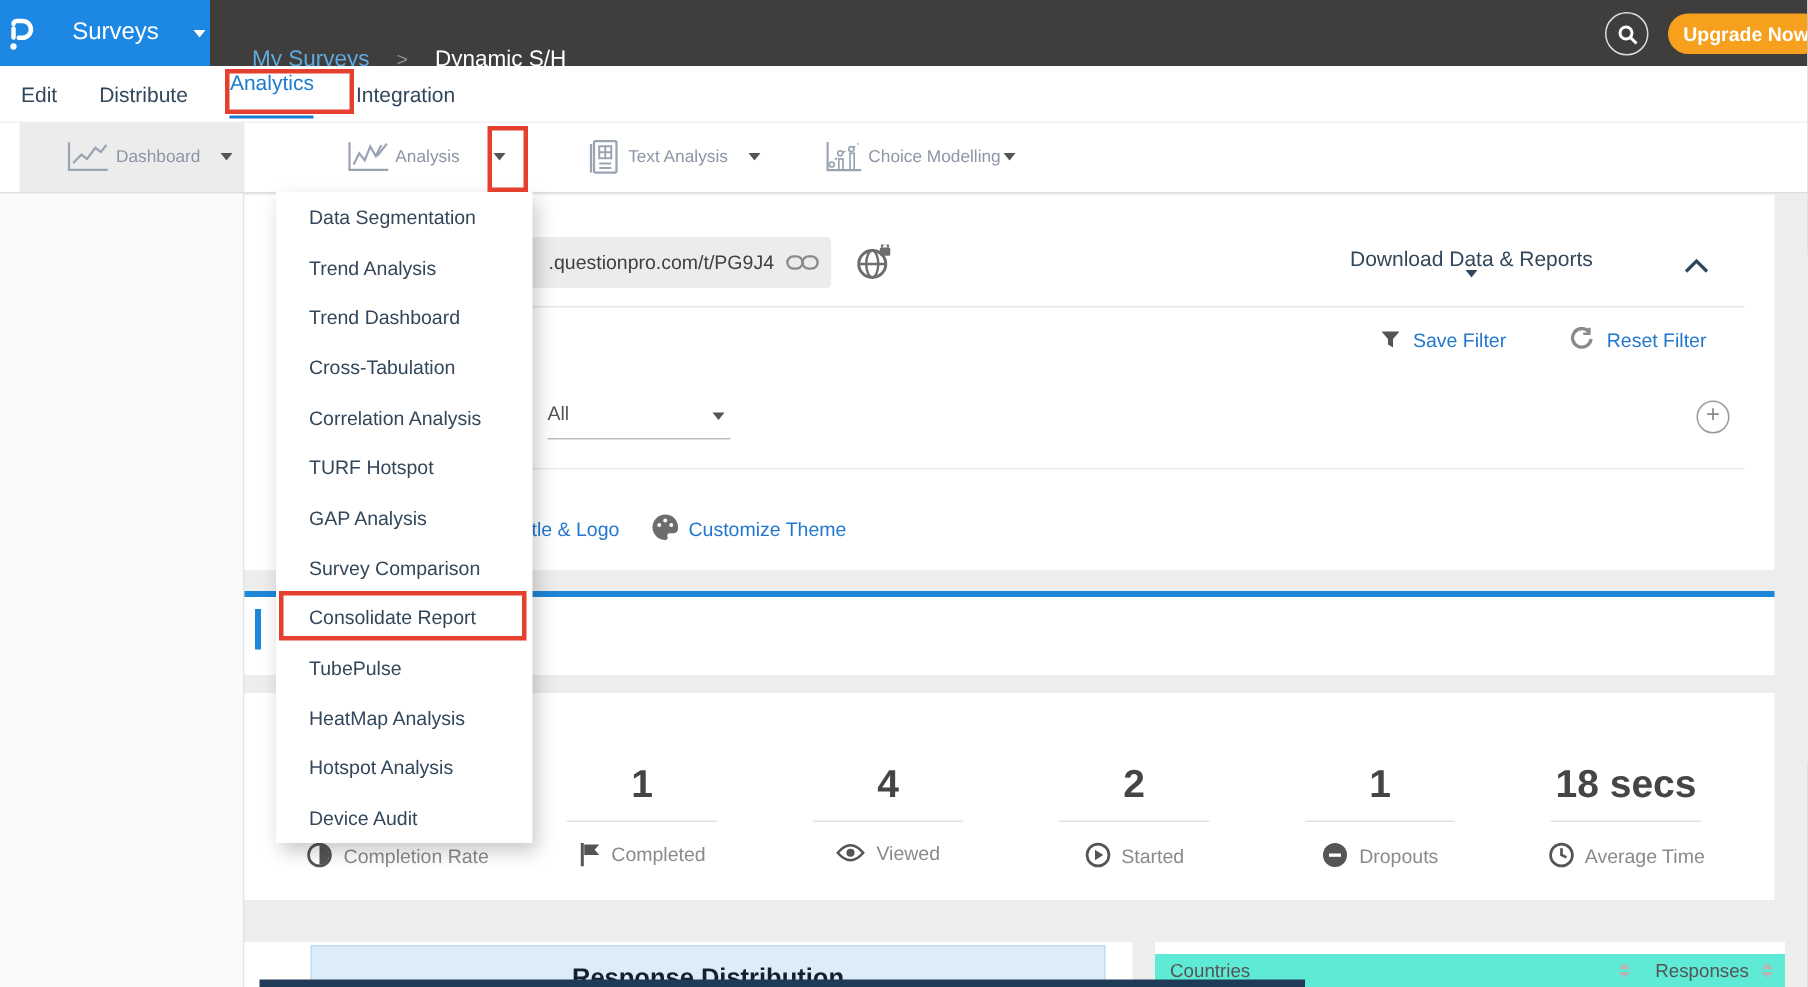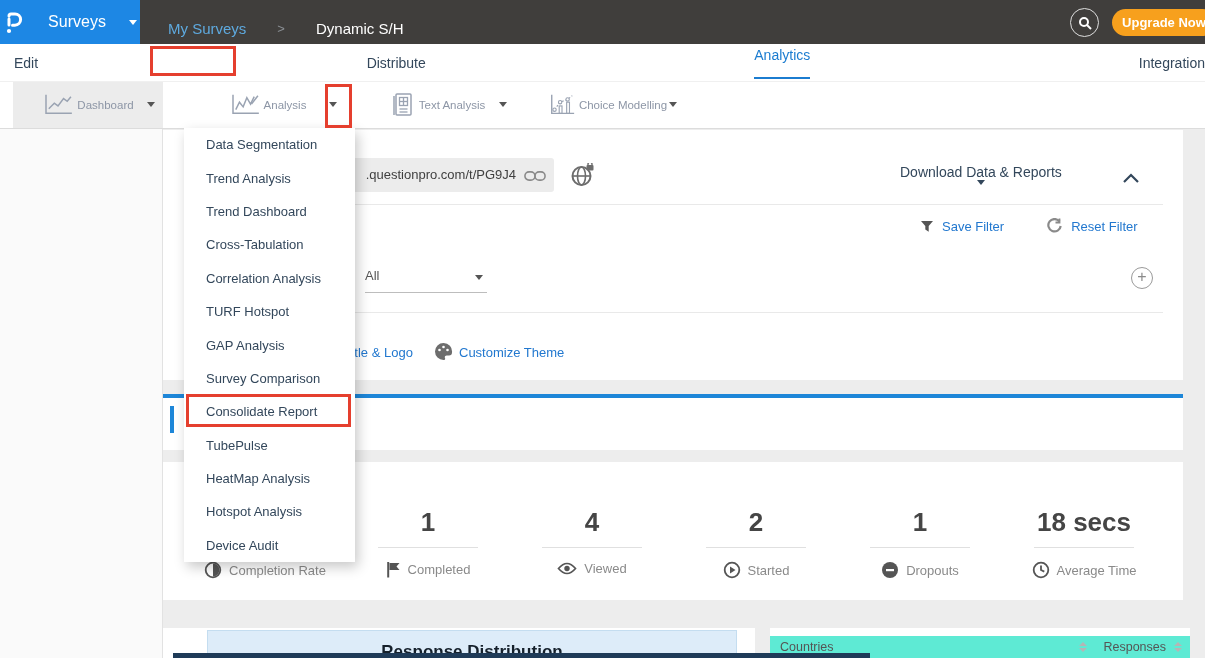--- a/index.html
+++ b/index.html
@@ -6,30 +6,30 @@
   .screen{position:relative;width:1205px;height:658px;overflow:hidden;background:#ededed;
           font-family:"Liberation Sans",sans-serif;-webkit-font-smoothing:antialiased;}
   .abs{position:absolute;}
 
   
   .topbar{left:0;top:0;width:1205px;height:44px;background:#403e3c;}
   .logo-box{left:0;top:0;width:140px;height:44px;background:#1d87e4;display:flex;align-items:center;justify-content:center;gap:23px;cursor:pointer;}
   .product-label{color:#fff;font-size:16px;}
   .caret{width:0;height:0;border-left:4px solid transparent;border-right:4px solid transparent;border-top:5px solid #555;}
   .caret.white{border-top-color:#fff;}
-  .breadcrumb{left:168px;top:0;height:56px;display:flex;align-items:center;gap:31px;}
+  .breadcrumb{left:168px;top:11px;height:56px;display:flex;align-items:center;gap:18px;}
   .crumb-parent{color:#5ea9de;font-size:15px;cursor:pointer;}
   .crumb-sep{color:#8a8f94;font-size:13px;}
   .crumb-current{color:#ffffff;font-size:15px;}
   .search-btn{left:1070px;top:8px;width:29px;height:29px;border:1.5px solid #dedede;border-radius:50%;box-sizing:border-box;display:flex;align-items:center;justify-content:center;cursor:pointer;}
   .upgrade-btn{left:1112px;top:9px;width:104px;height:27px;background:#f7a01d;border-radius:14px;color:#fff;
                font-size:13px;font-weight:bold;display:flex;align-items:center;justify-content:center;cursor:pointer;}
 
   
-  .tabbar{left:0;top:44px;width:1205px;height:38px;background:#fff;border-bottom:1px solid #f0f0f0;display:flex;align-items:center;gap:28px;padding-left:14px;box-sizing:border-box;justify-content:space-between;}
+  .tabbar{left:0;top:44px;width:1205px;height:38px;background:#fff;border-bottom:1px solid #f0f0f0;display:flex;align-items:center;gap:28px;padding-left:14px;box-sizing:border-box;}
   .tab{font-size:14px;color:#33475b;cursor:pointer;}
   .tab.active{color:#1b7cd0;border-bottom:2px solid #1b7cd0;padding-bottom:14px;}
 
   
   .toolbar-bg{left:0;top:82px;width:1205px;height:47px;background:#fff;border-bottom:1px solid #dcdcdc;box-sizing:border-box;}
   .tb-group{top:82px;height:46px;display:flex;flex-direction:row;align-items:center;justify-content:center;gap:3px;cursor:pointer;}
   .tb-group.selected{background:#ececec;}
   .tb-label{font-size:11.5px;color:#8d96a6;}
   .tb-caret{position:absolute;right:8px;top:20px;}
 

